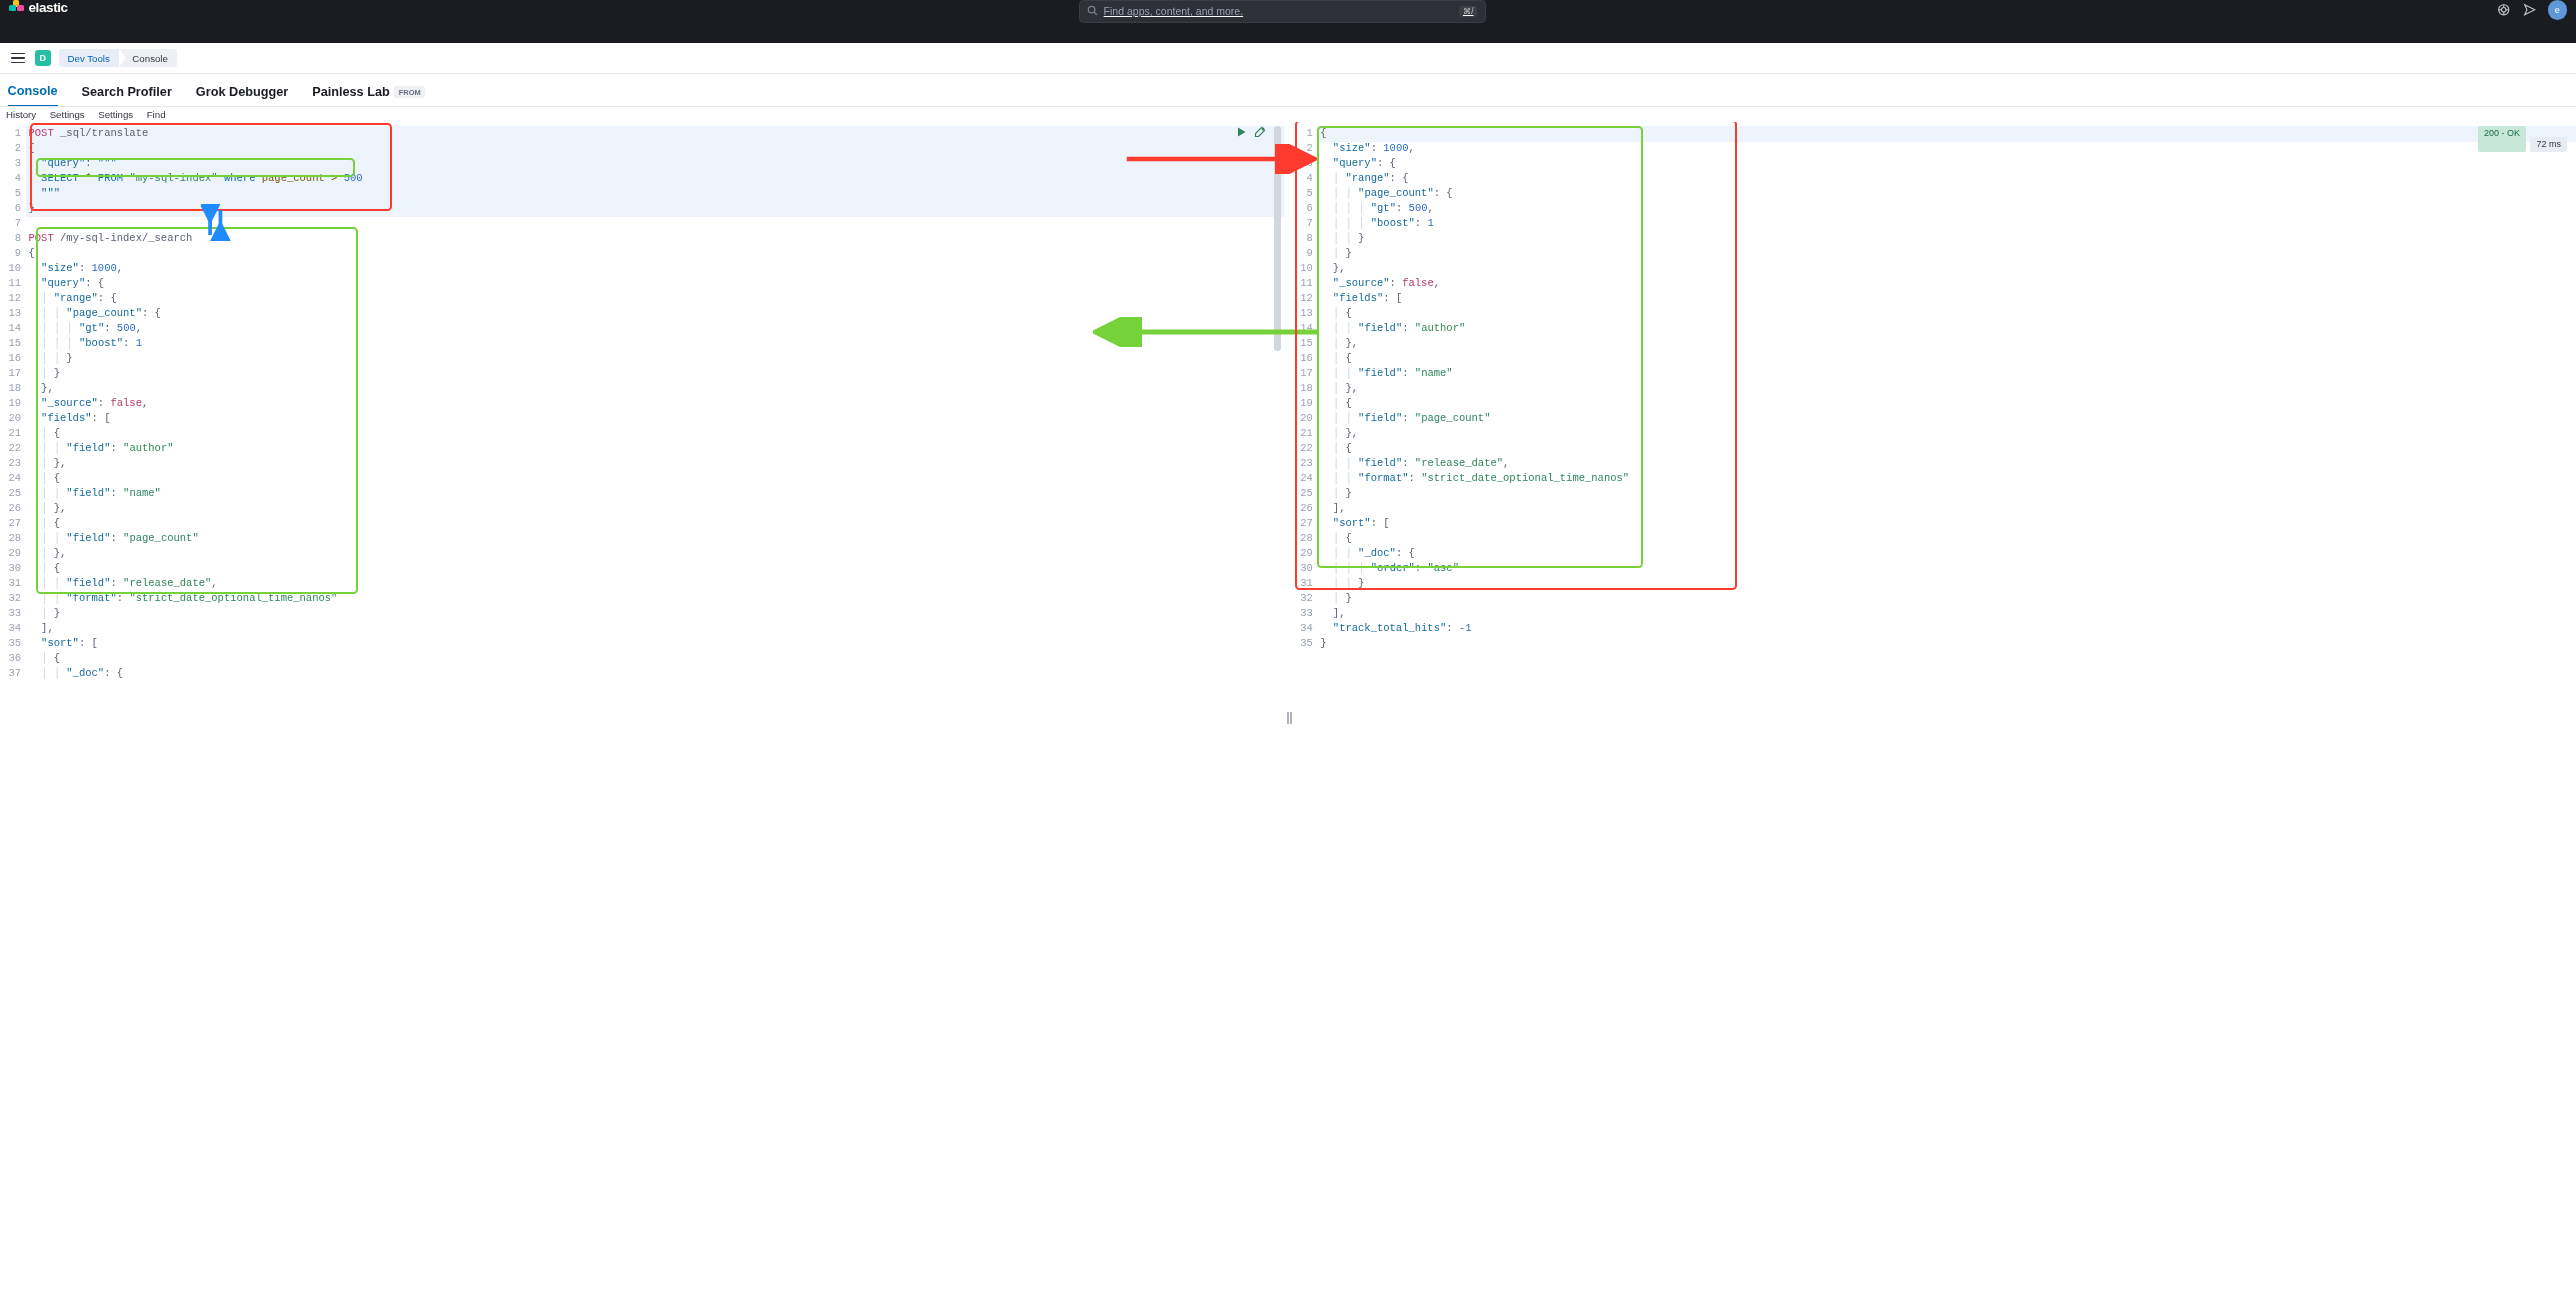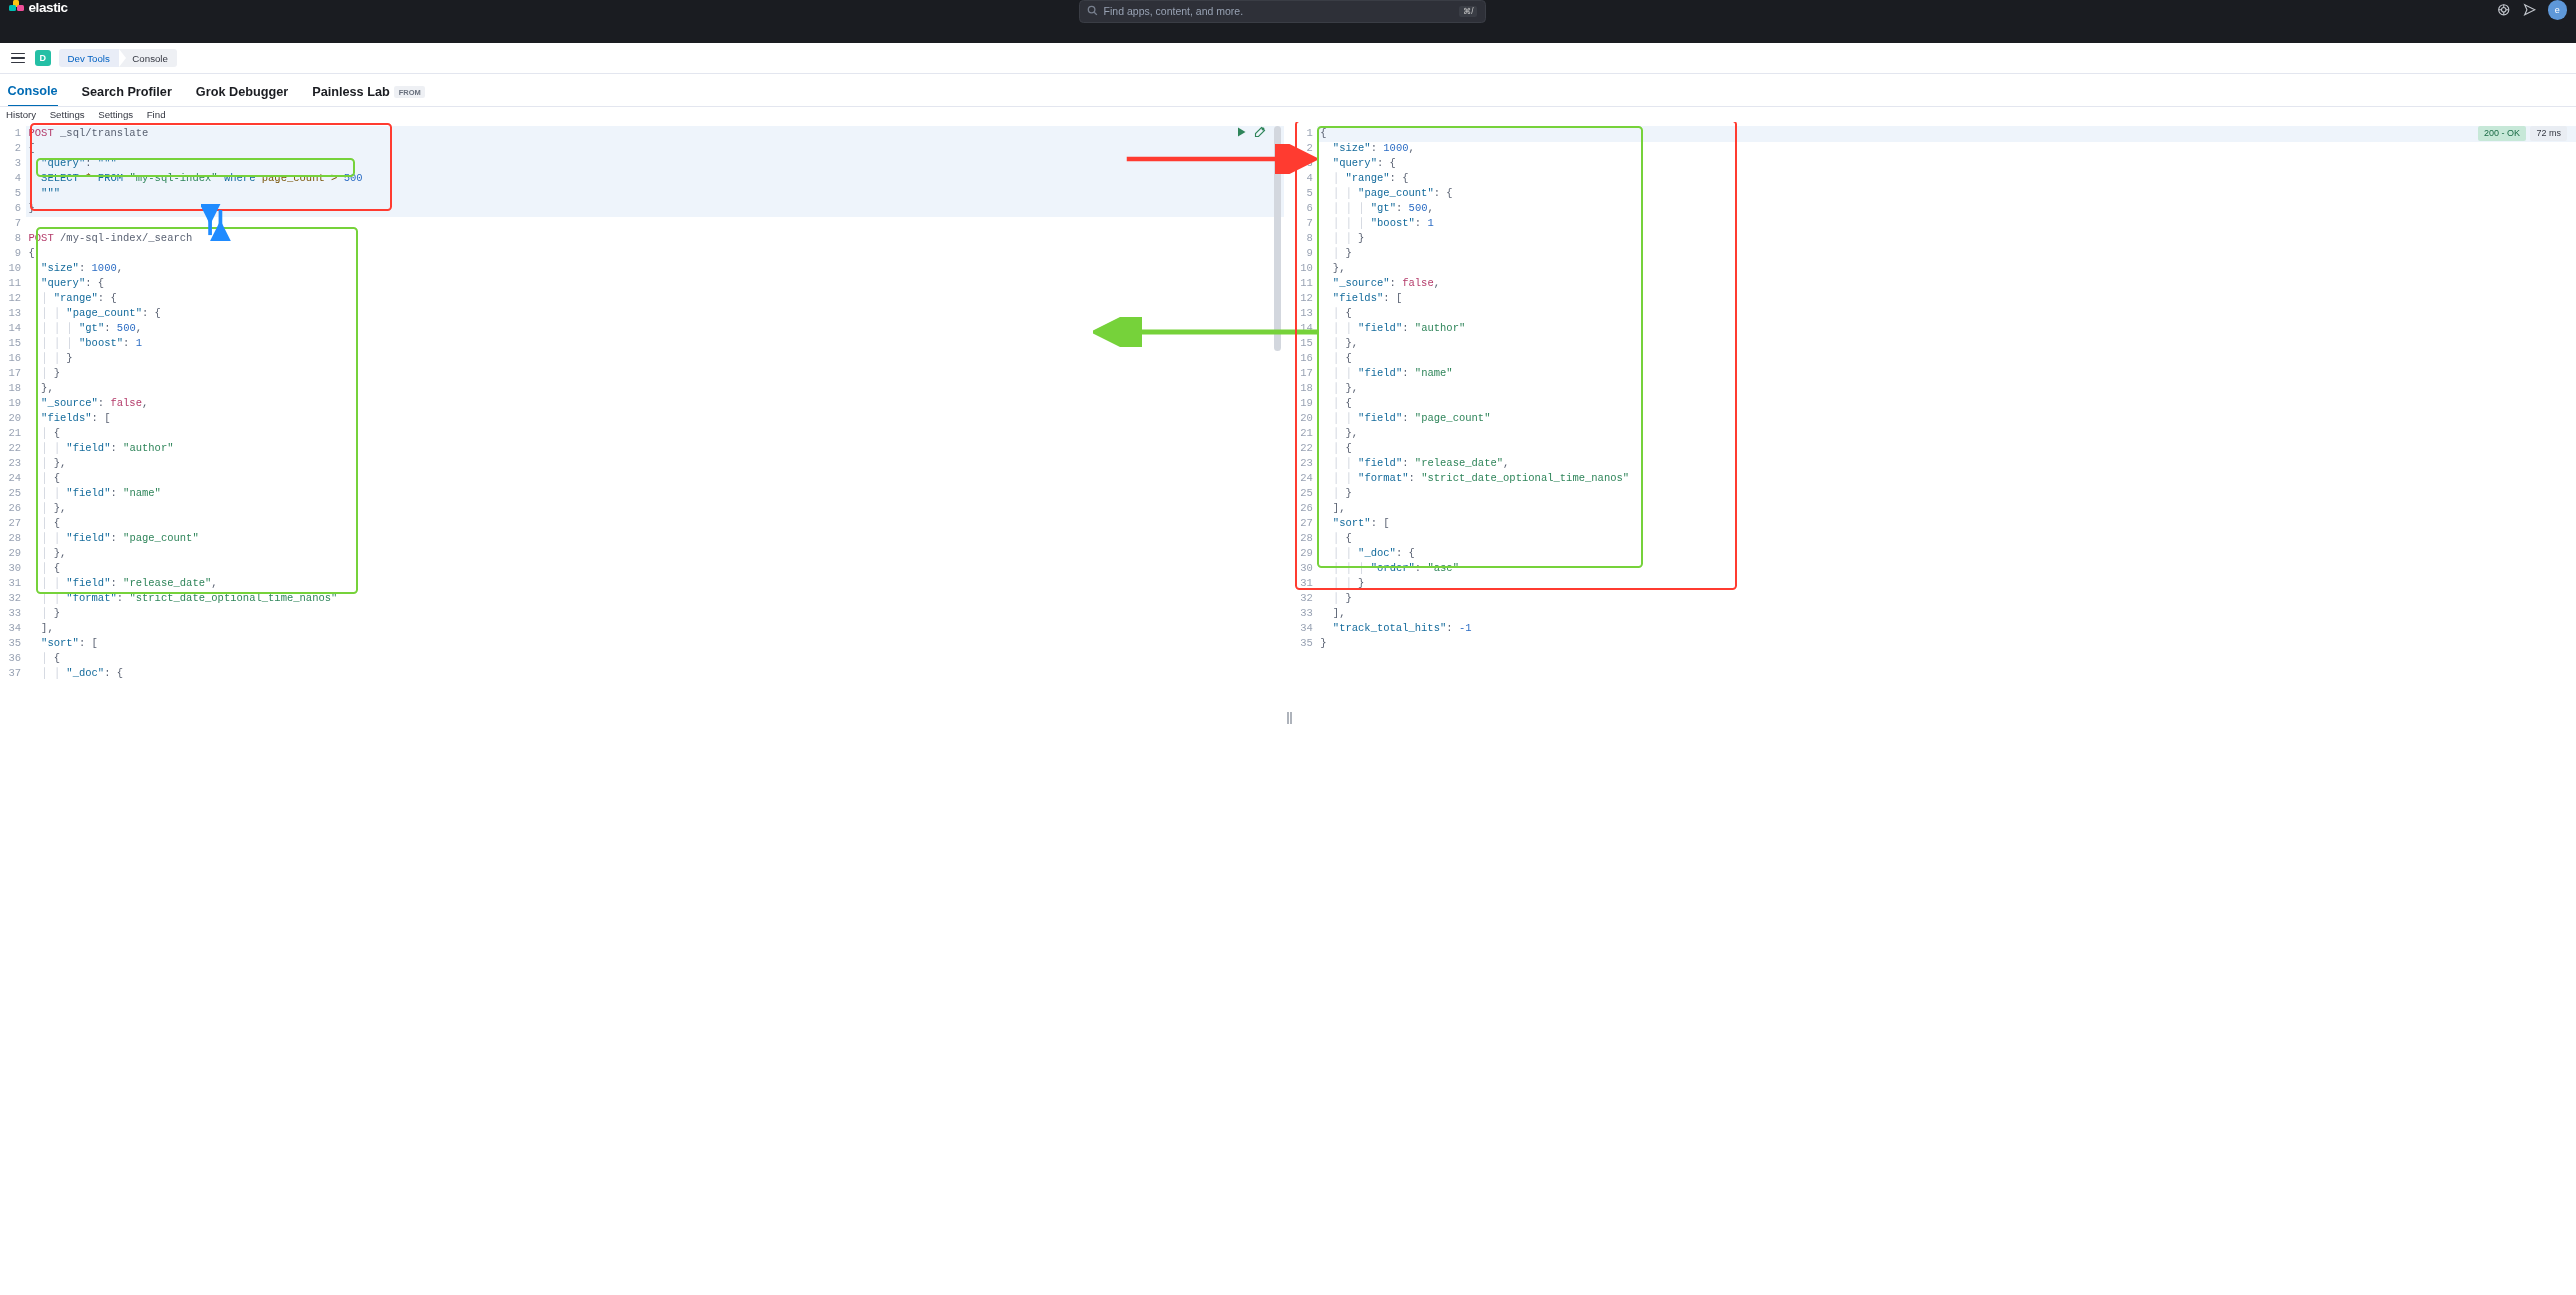--- a/index.html
+++ b/index.html
@@ -7,21 +7,21 @@
   
   
   .topbar { background: #1a1c21; height: 43px; display: flex; align-items: flex-start; padding: 0 9px; color: #fff; }
   .topbar-left { display: flex; align-items: center; gap: 6px; }
   .logo { display: flex; align-items: center; gap: 4.5px; font-size: 13.5px; font-weight: 600; letter-spacing: -0.4px; color:#fff; }
   .logo-mark { width: 15px; height: 15px; position: relative; }
   .logo-mark span { position:absolute; width:6.7px; height:6.7px; border-radius:1.5px; }
   .lm1{background:#fec514;top:0;left:3.7px;}
   .lm2{background:#00bfb3;top:4.5px;left:0;}
   .lm3{background:#f04e98;top:4.5px;left:8.2px;}
-  .search-wrap { flex:1; display:flex; justify-content:center; }
+  .search-wrap { flex:1; display:flex; justify-content:center;text-decoration:underline; }
   .searchbox { width: 407px; height: 22.5px; background:#2e3038; border:0.7px solid #3a3d45; border-radius:4.5px; display:flex; align-items:center; padding:0 7.5px; color:#98a2b3; font-size:10.5px; }
   .searchbox .sicon{margin-right:6px;opacity:.7;}
   .searchbox .kbd { margin-left:auto; background:#3a3d45; color:#ccc; border-radius:2.2px; padding:0.7px 3.7px; font-size:8.2px; }
   .topbar-right { display:flex; align-items:center; gap:10.5px; }
   .tr-icon { width:15px; height:15px; display:flex; align-items:center; justify-content:center; opacity:.85; }
   .avatar { width:19.5px; height:19.5px; border-radius:50%; background:#5e98d9; display:flex; align-items:center; justify-content:center; font-size:9px; color:#fff; }
 
   
   .crumbbar { height:31px; border-bottom:0.7px solid #e3e6ef; display:flex; align-items:center; padding:0 9px; gap:7.5px; }
   .hamburger { width:18px; height:18px; display:flex; flex-direction:column; justify-content:center; gap:3px; padding:2.2px; cursor:pointer; }
@@ -45,21 +45,21 @@
   .subnav span{text-decoration:underline; text-decoration-color:transparent; cursor:pointer;}
 
   
   .main { display:flex; height: calc(100vh - 103px); position:relative; }
   .pane { flex:1; position:relative; overflow:hidden; }
   .divider { width:7.5px; background:#fff; display:flex; align-items:center; justify-content:center; cursor:col-resize; }
   .divider::after{content:"";width:1.5px;height:12px;background:#aeb3bb;box-shadow:3px 0 0 #aeb3bb;}
   .status-pill { position:absolute; top:4.5px; right:9px; z-index:5; display:flex; gap:4.5px; }
   .pill { font-size:9px; padding:2.2px 6px; border-radius:2px; }
   .pill.ok{background:#c7e8d8;color:#1a6b45;}
-  .pill.time{background:#e9edf3;color:#343741;}
+  .pill.time{background:#e9edf3;color:#343741;margin-top:11px;}
 
   
   .editor { font-family: "SFMono-Regular",Consolas,"Liberation Mono",Menlo,monospace; font-size:10.5px; line-height:1.45; display:flex; height:100%; position:relative; }
   .gutter { background:#fff; color:#98a2b3; text-align:right; padding:4.5px 4.5px 4.5px 1.5px; user-select:none; min-width:25.5px; }
   .gutter .ln{height:15px;}
   .code { padding:4.5px 3px; white-space:pre; flex:1; overflow:auto; }
   .code .row{height:15px; position:relative;}
   .hl-band { position:absolute; left:0; right:0; background:#eef4fb; z-index:-1; }
   
   

